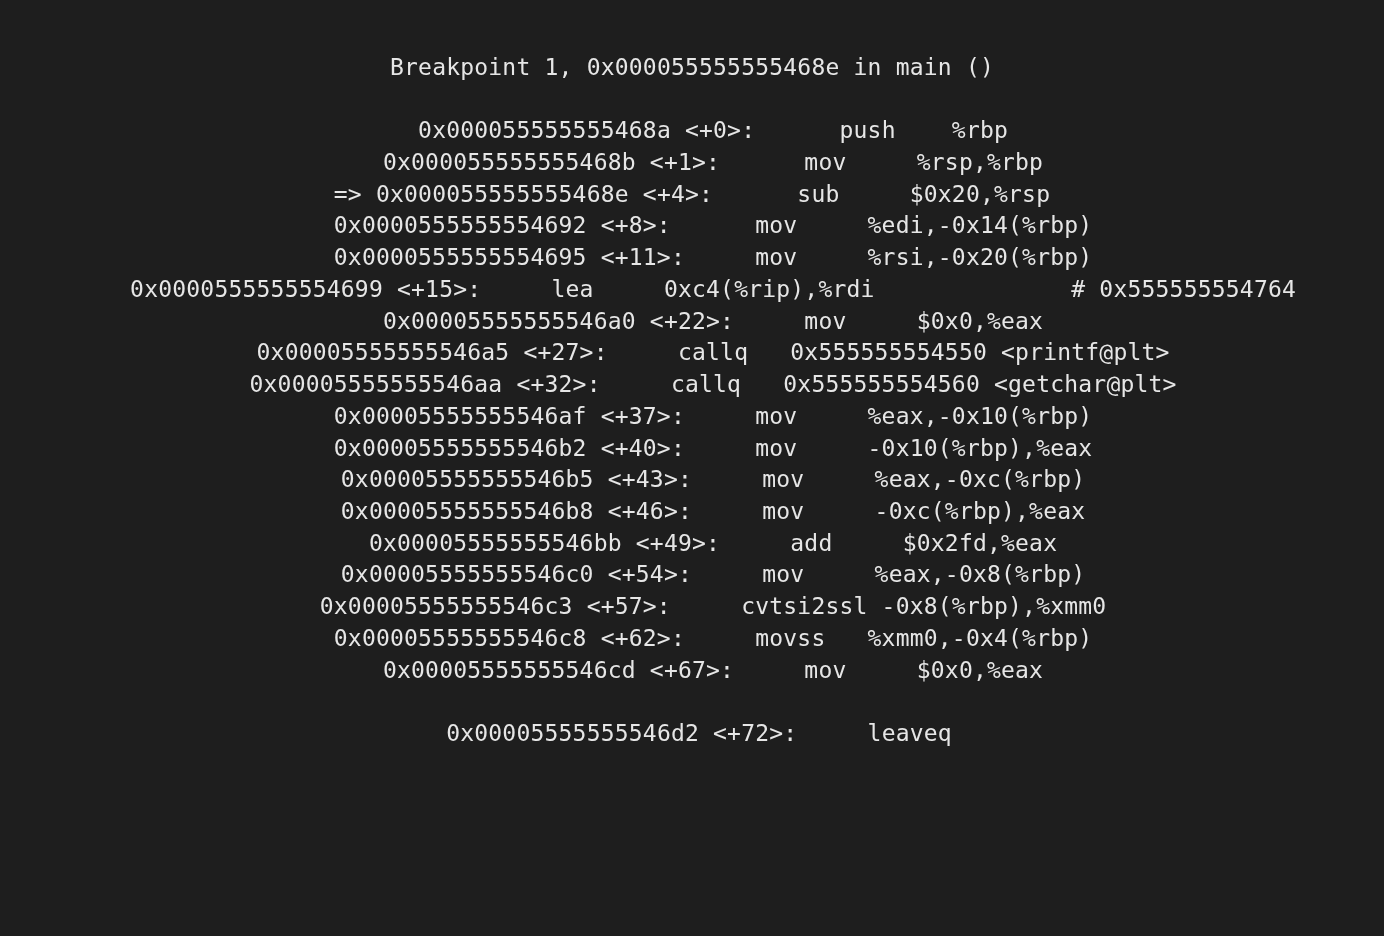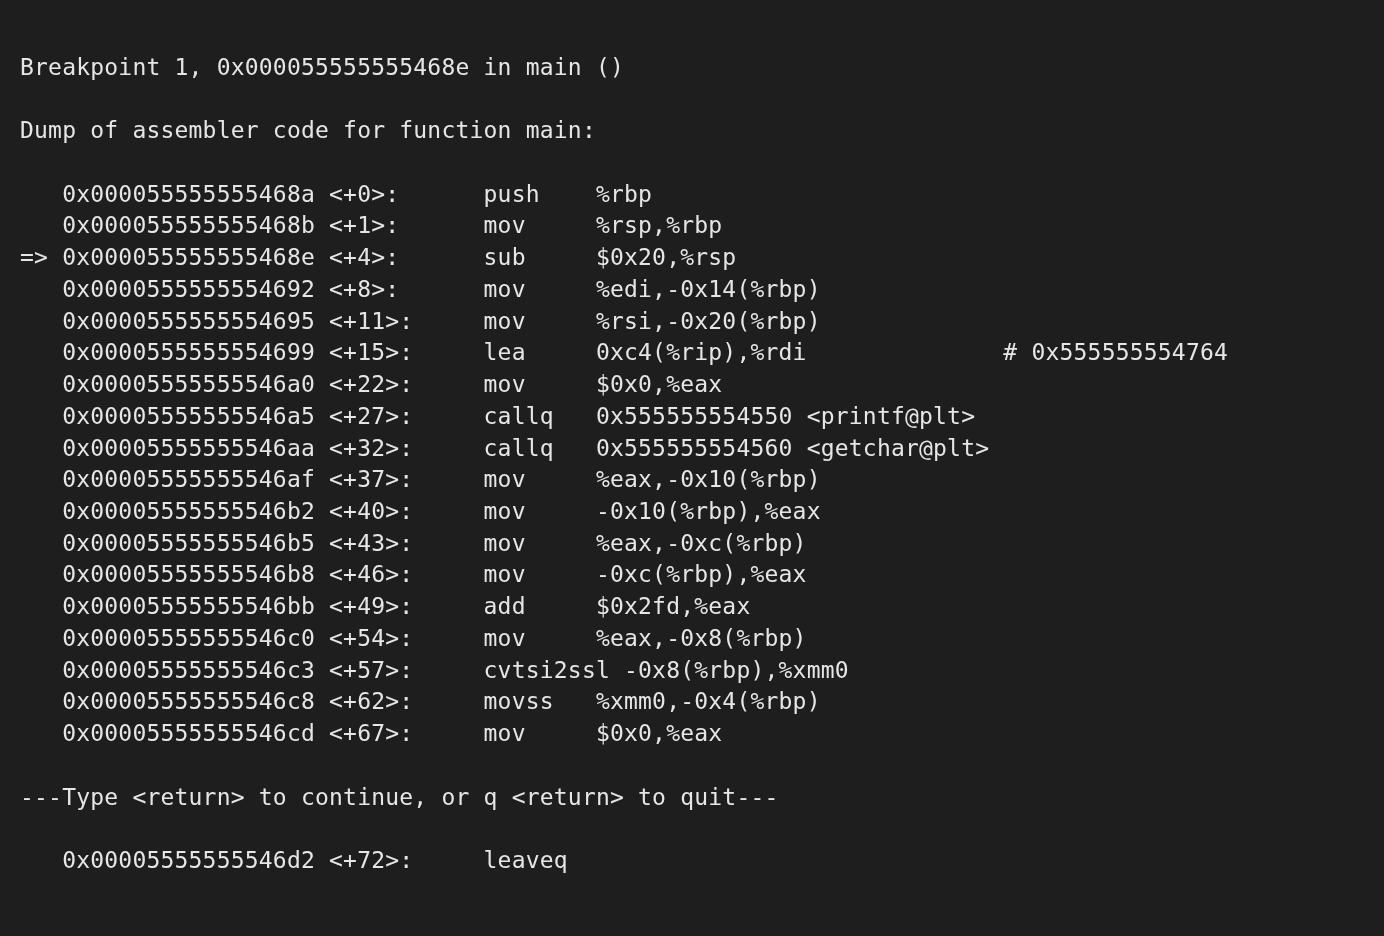--- a/index.html
+++ b/index.html
@@ -14,26 +14,25 @@
     line-height: 1.38;
     overflow: hidden;
   }
   .terminal {
     padding: 20px 20px;
     white-space: pre;
     letter-spacing: 0.2px;
   }
   .line {
     display: block;
+    text-align: center;
   }
 </style>
 </head>
 <body>
 
 <div class="terminal">
 <span class="line">Breakpoint 1, 0x000055555555468e in main ()</span>
-<span class="line">Dump of assembler code for function main:</span>
 <span id="instr-block"><span class="line">   0x000055555555468a &lt;+0&gt;:      push    %rbp</span><span class="line">   0x000055555555468b &lt;+1&gt;:      mov     %rsp,%rbp</span><span class="line">=&gt; 0x000055555555468e &lt;+4&gt;:      sub     $0x20,%rsp</span><span class="line">   0x0000555555554692 &lt;+8&gt;:      mov     %edi,-0x14(%rbp)</span><span class="line">   0x0000555555554695 &lt;+11&gt;:     mov     %rsi,-0x20(%rbp)</span><span class="line">   0x0000555555554699 &lt;+15&gt;:     lea     0xc4(%rip),%rdi              # 0x555555554764</span><span class="line">   0x00005555555546a0 &lt;+22&gt;:     mov     $0x0,%eax</span><span class="line">   0x00005555555546a5 &lt;+27&gt;:     callq   0x555555554550 &lt;printf@plt&gt;</span><span class="line">   0x00005555555546aa &lt;+32&gt;:     callq   0x555555554560 &lt;getchar@plt&gt;</span><span class="line">   0x00005555555546af &lt;+37&gt;:     mov     %eax,-0x10(%rbp)</span><span class="line">   0x00005555555546b2 &lt;+40&gt;:     mov     -0x10(%rbp),%eax</span><span class="line">   0x00005555555546b5 &lt;+43&gt;:     mov     %eax,-0xc(%rbp)</span><span class="line">   0x00005555555546b8 &lt;+46&gt;:     mov     -0xc(%rbp),%eax</span><span class="line">   0x00005555555546bb &lt;+49&gt;:     add     $0x2fd,%eax</span><span class="line">   0x00005555555546c0 &lt;+54&gt;:     mov     %eax,-0x8(%rbp)</span><span class="line">   0x00005555555546c3 &lt;+57&gt;:     cvtsi2ssl -0x8(%rbp),%xmm0</span><span class="line">   0x00005555555546c8 &lt;+62&gt;:     movss   %xmm0,-0x4(%rbp)</span><span class="line">   0x00005555555546cd &lt;+67&gt;:     mov     $0x0,%eax</span></span>
-<span class="line">---Type &lt;return&gt; to continue, or q &lt;return&gt; to quit---</span>
 <span id="instr-block-after"><span class="line">   0x00005555555546d2 &lt;+72&gt;:     leaveq  </span></span>
 
 
 </div>
 
 </body></html>

